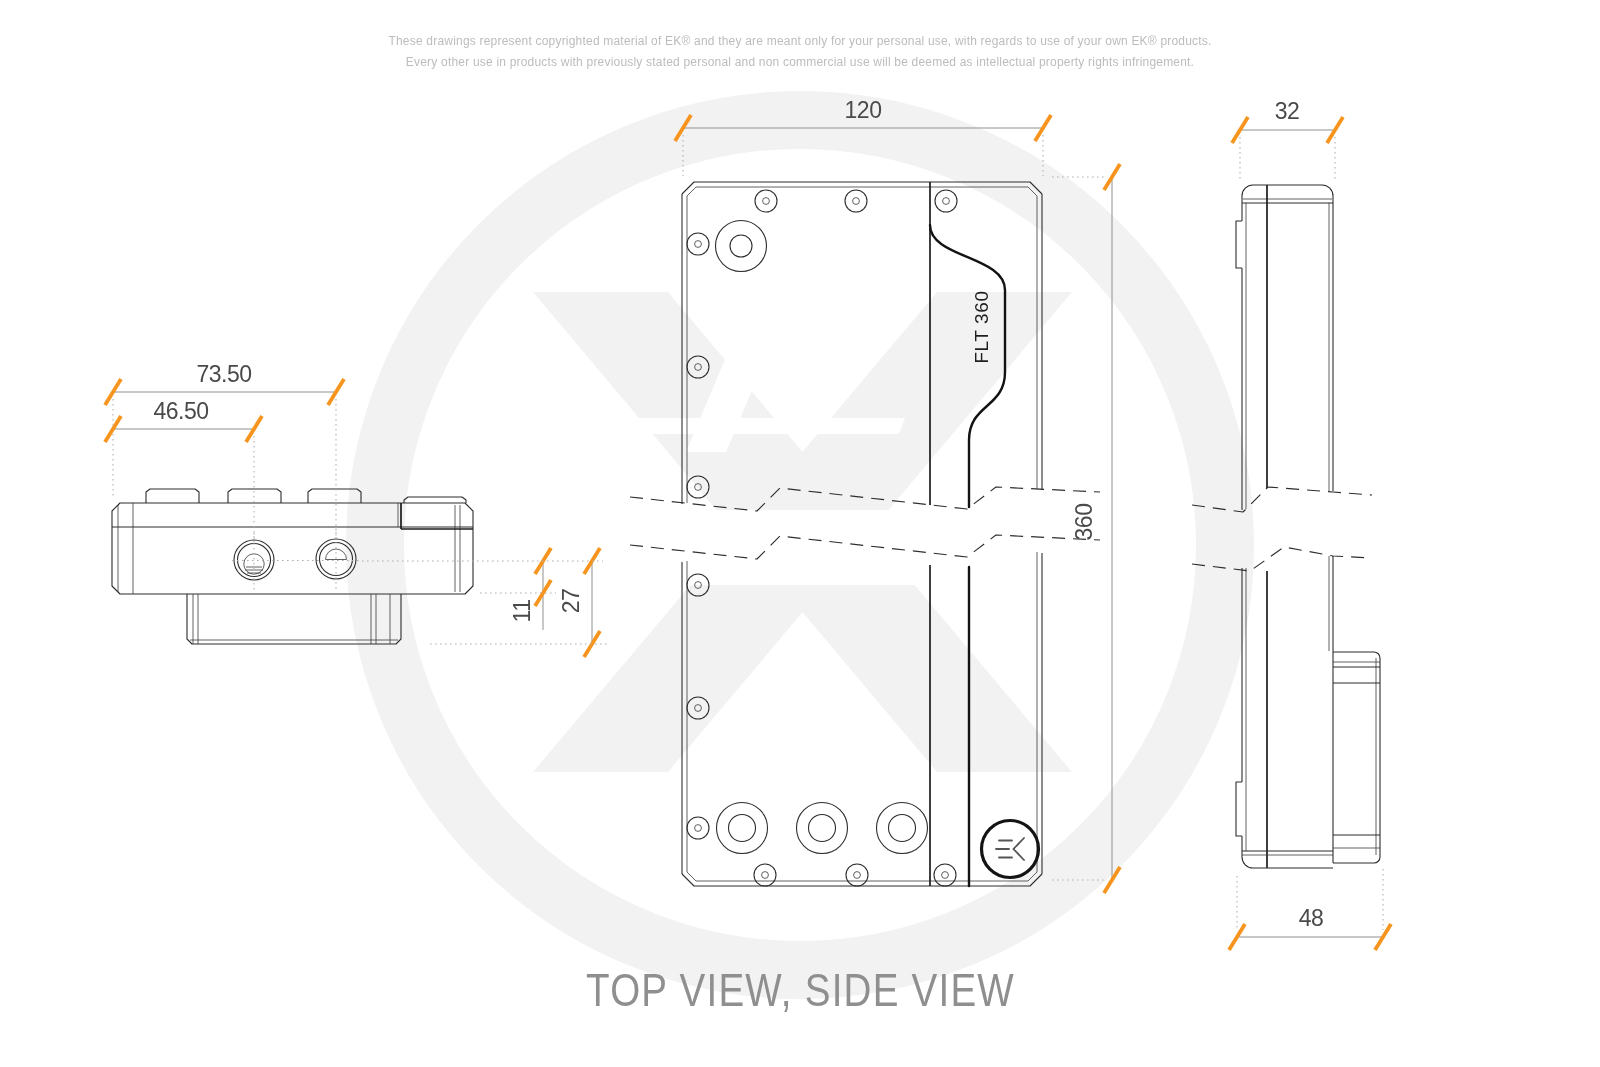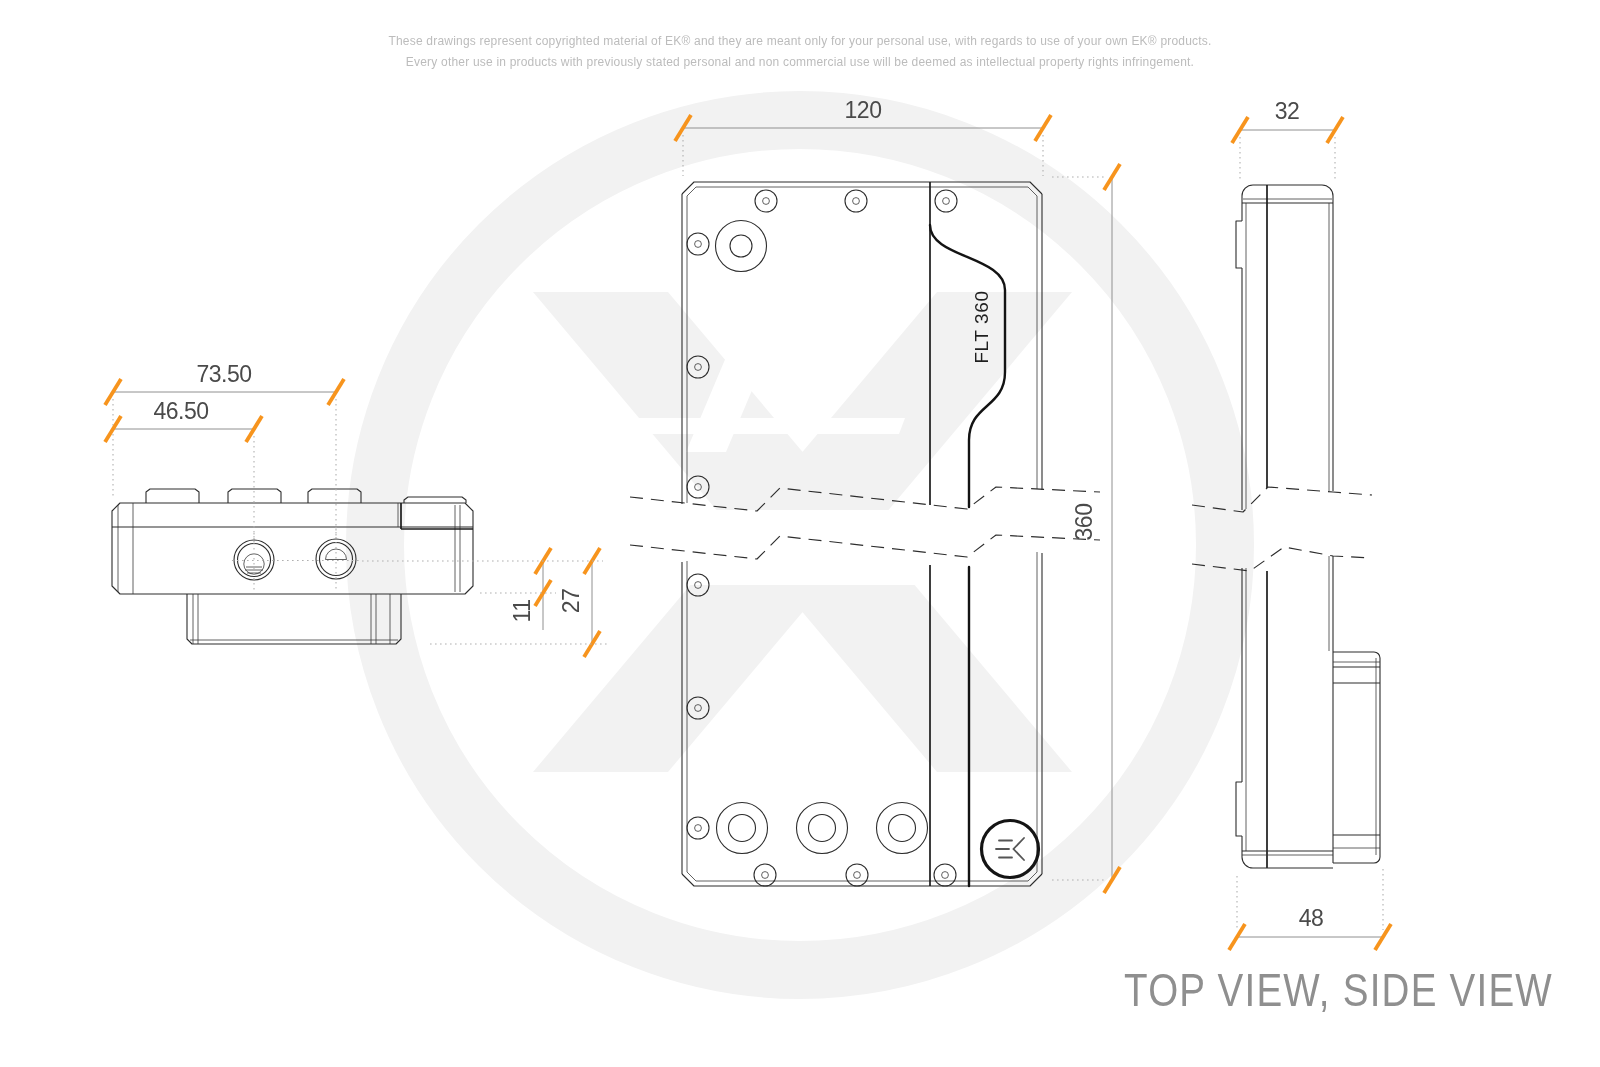--- a/index.html
+++ b/index.html
@@ -17,21 +17,21 @@
   .brk{stroke:#2d2d2d;stroke-width:1.15;stroke-dasharray:13 8;fill:none;stroke-linejoin:round;}
   .osl{stroke:#f7941d;stroke-width:3.8;fill:none;}
   .dtxt{fill:#4a4a4a;font-family:"Liberation Sans",sans-serif;font-size:23px;letter-spacing:-.5px;}
   .ptxt{fill:#1f1f1f;font-family:"Liberation Sans",sans-serif;font-size:19px;letter-spacing:.6px;}
   .wmf{fill:#f2f2f2;}
   .wms{stroke:#f2f2f2;fill:none;}
   .wmw{fill:#ffffff;}
 
   .disc{position:absolute;top:31px;left:0;width:100%;text-align:center;
         color:#bcbcbc;font-size:12px;line-height:21px;letter-spacing:.2px;}
-  .ttl{position:absolute;top:962px;left:0;width:100%;text-align:right;
+  .ttl{position:absolute;top:962px;left:0;width:100%;text-align:center;
        color:#8f8f8f;font-size:47px;letter-spacing:1.5px;white-space:nowrap;}
   .ttl>span{display:inline-block;transform:scaleX(.82);}
 </style>
 </head>
 <body>
 
 <div class="sheet">
 
 <svg width="1600" height="1067" viewBox="0 0 1600 1067">
   <defs>

